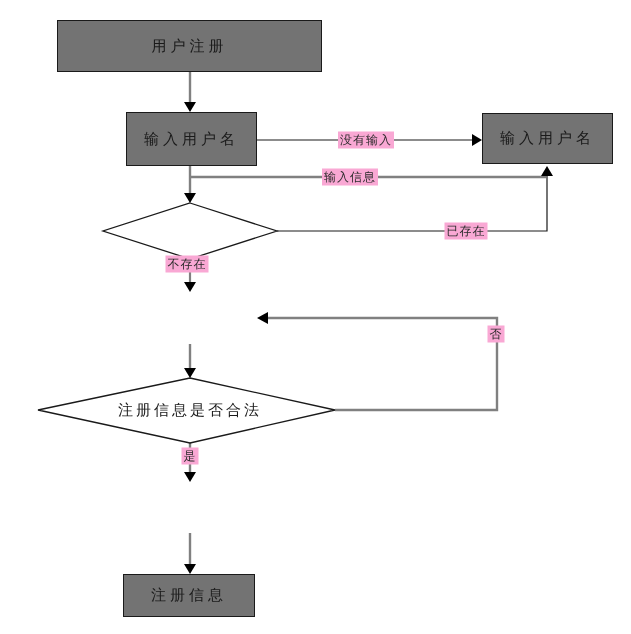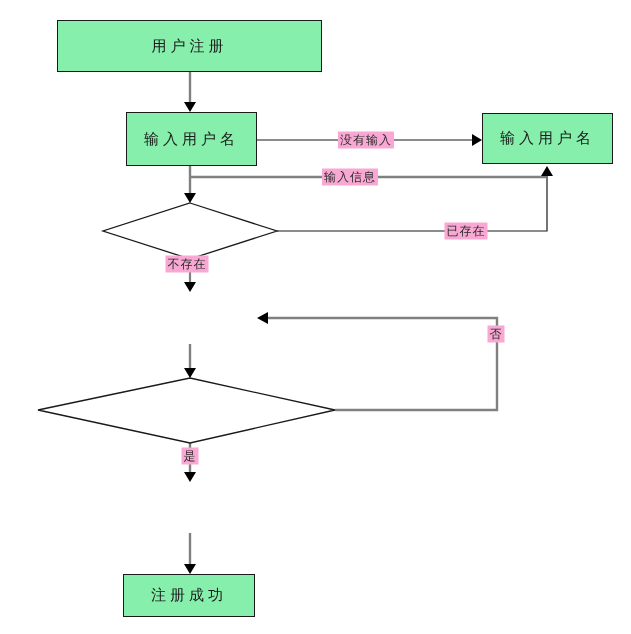--- a/index.html
+++ b/index.html
@@ -2,21 +2,21 @@
 <html><head>
 <meta charset="utf-8">
 <style>
   html,body{margin:0;padding:0;background:#fff;}
   #stage{
     position:relative;width:631px;height:634px;background:#ffffff;overflow:hidden;
     font-family:"DejaVu Serif","Liberation Serif",serif;color:#1a1a1a;
   }
   #wires{position:absolute;left:0;top:0;z-index:1;}
   .node{
-    position:absolute;box-sizing:border-box;background:#86efac;
+    position:absolute;box-sizing:border-box;background:#737373;
     border:1.5px solid #1a1a1a;display:flex;align-items:center;justify-content:center;
     flex-direction:column;z-index:2;text-align:center;
   }
   .node-label{font-size:15px;letter-spacing:4px;line-height:19px;white-space:nowrap;}
   .diamond-label{
     position:absolute;transform:translate(-50%,-50%);z-index:2;
     font-size:15px;letter-spacing:3px;white-space:nowrap;
   }
   .edge-label{
     position:absolute;transform:translate(-50%,-50%);z-index:3;
@@ -75,24 +75,25 @@
     <span class="node-label">输入用户名</span>
   </div>
 
   <div class="node" style="left:482px;top:113px;width:131px;height:51px;">
     <span class="node-label">输入用户名</span>
   </div>
 
 
 
   <div class="node" style="left:123px;top:574px;width:132px;height:43px;">
-    <span class="node-label">注册成功</span>
+    <span class="node-label">注册信息</span>
   </div>
 
 
+  <div class="diamond-label" style="left:190px;top:410px;">注册信息是否合法</div>
 
   <div class="edge-label" style="left:366px;top:140px;">没有输入</div>
 
   <div class="edge-label" style="left:350px;top:177px;">输入信息</div>
 
   <div class="edge-label" style="left:466px;top:231px;">已存在</div>
 
   <div class="edge-label" style="left:187px;top:264px;">不存在</div>
 
   <div class="edge-label" style="left:496px;top:334px;">否</div>

